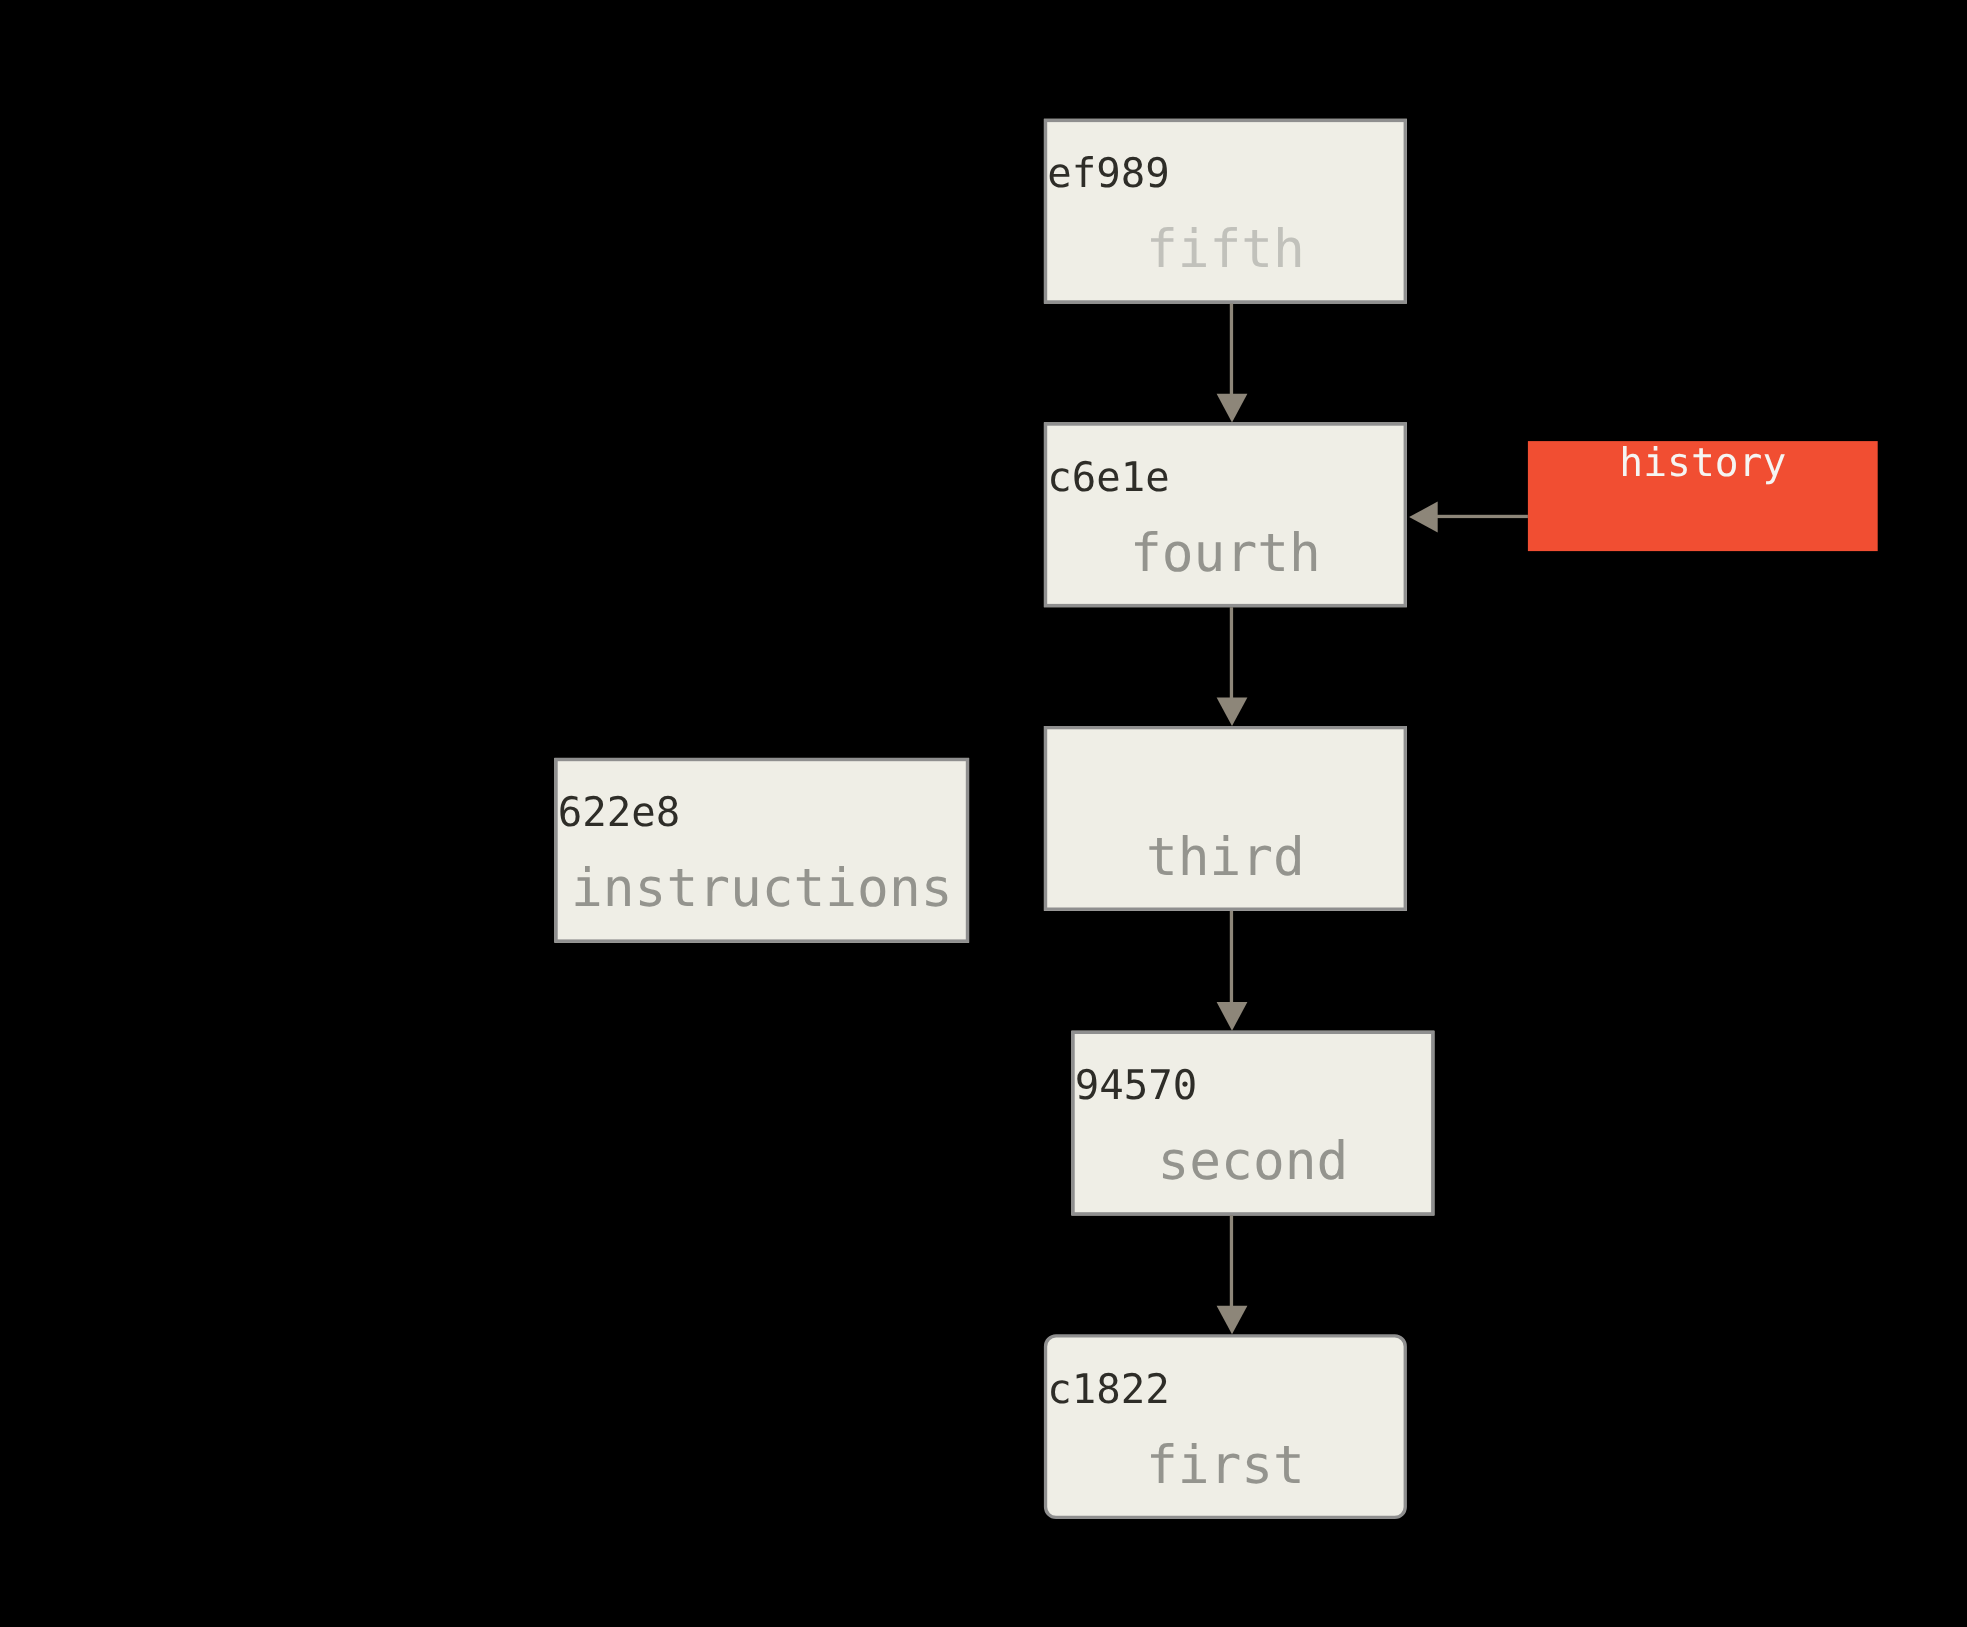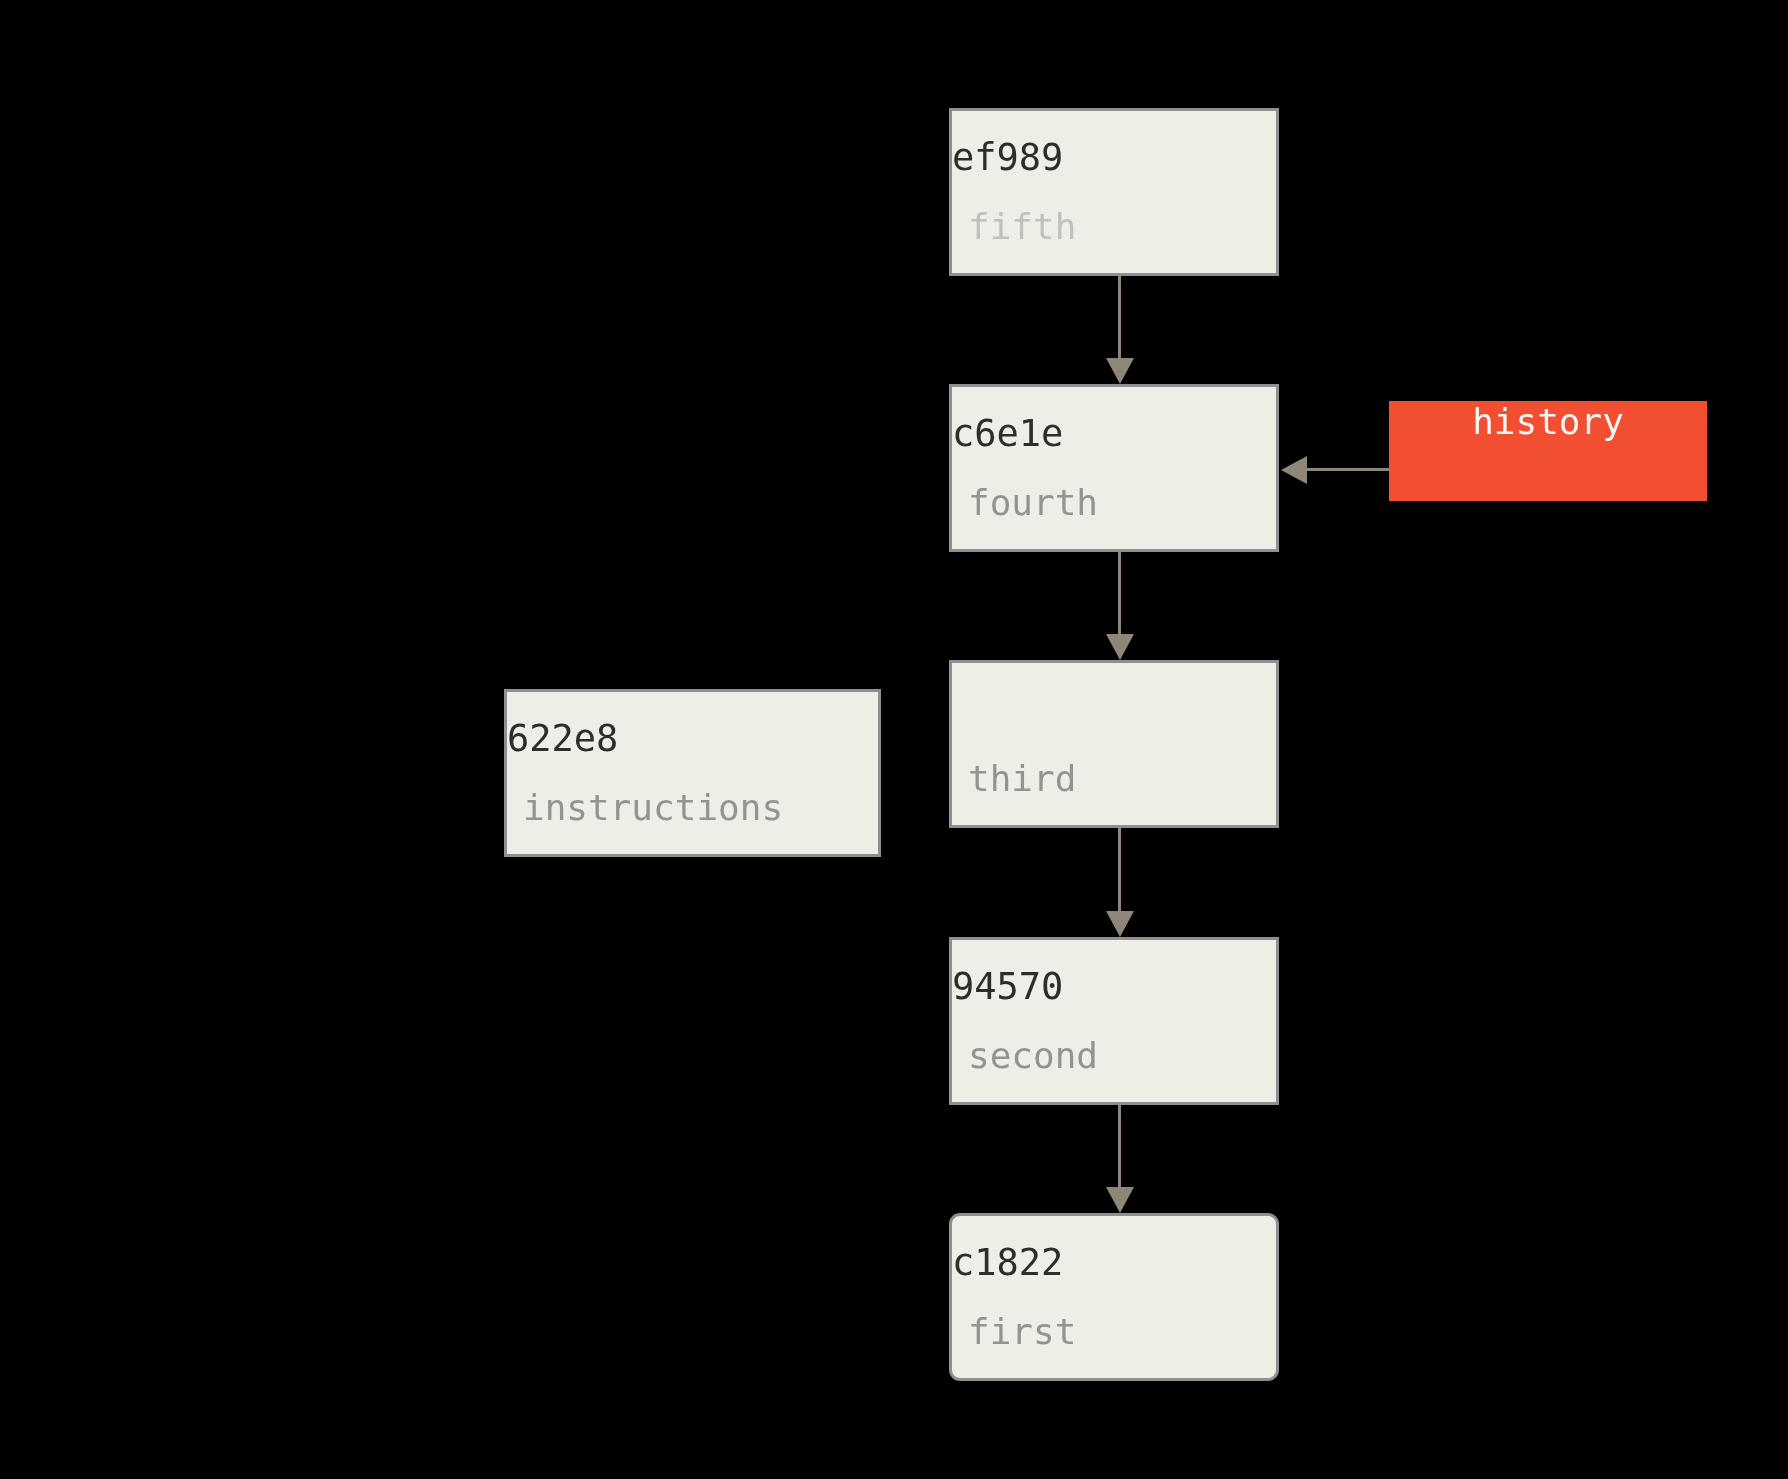--- a/index.html
+++ b/index.html
@@ -28,29 +28,30 @@
     background:var(--box-fill);
     border:3px solid var(--box-border);
   }
   .commit-box .hash{
     position:absolute;top:28px;left:0;right:0;
     text-align:left;
     font-size:37px;line-height:37px;
     color:var(--hash-text);
   }
   .commit-box .label{
-    position:absolute;top:98px;left:16px;right:0;
-    font-size:36px;line-height:36px;
+    position:absolute;top:98px;left:0;right:0;
+    text-align:center;
+    font-size:48px;line-height:36px;
     color:var(--label-text);
   }
   .commit-box .label.light{color:var(--label-text-light);}
   #box-ef989{top:108px;}
   #box-c6e1e{top:384px;}
   #box-9c68f{top:660px;}
-  #box-94570{top:937px;}
+  #box-94570{top:937px;margin-left:25px;}
   #box-c1822{top:1213px;border-radius:11px;}
   #box-622e8{left:504px;top:658px;width:377px;margin-top:31px;}
 
   .history-box{
     position:absolute;
     left:1389px;top:401px;width:318px;height:100px;
     background:var(--history-bg);
     display:flex;justify-content:center;
     font-size:36px;
     color:var(--history-text);

